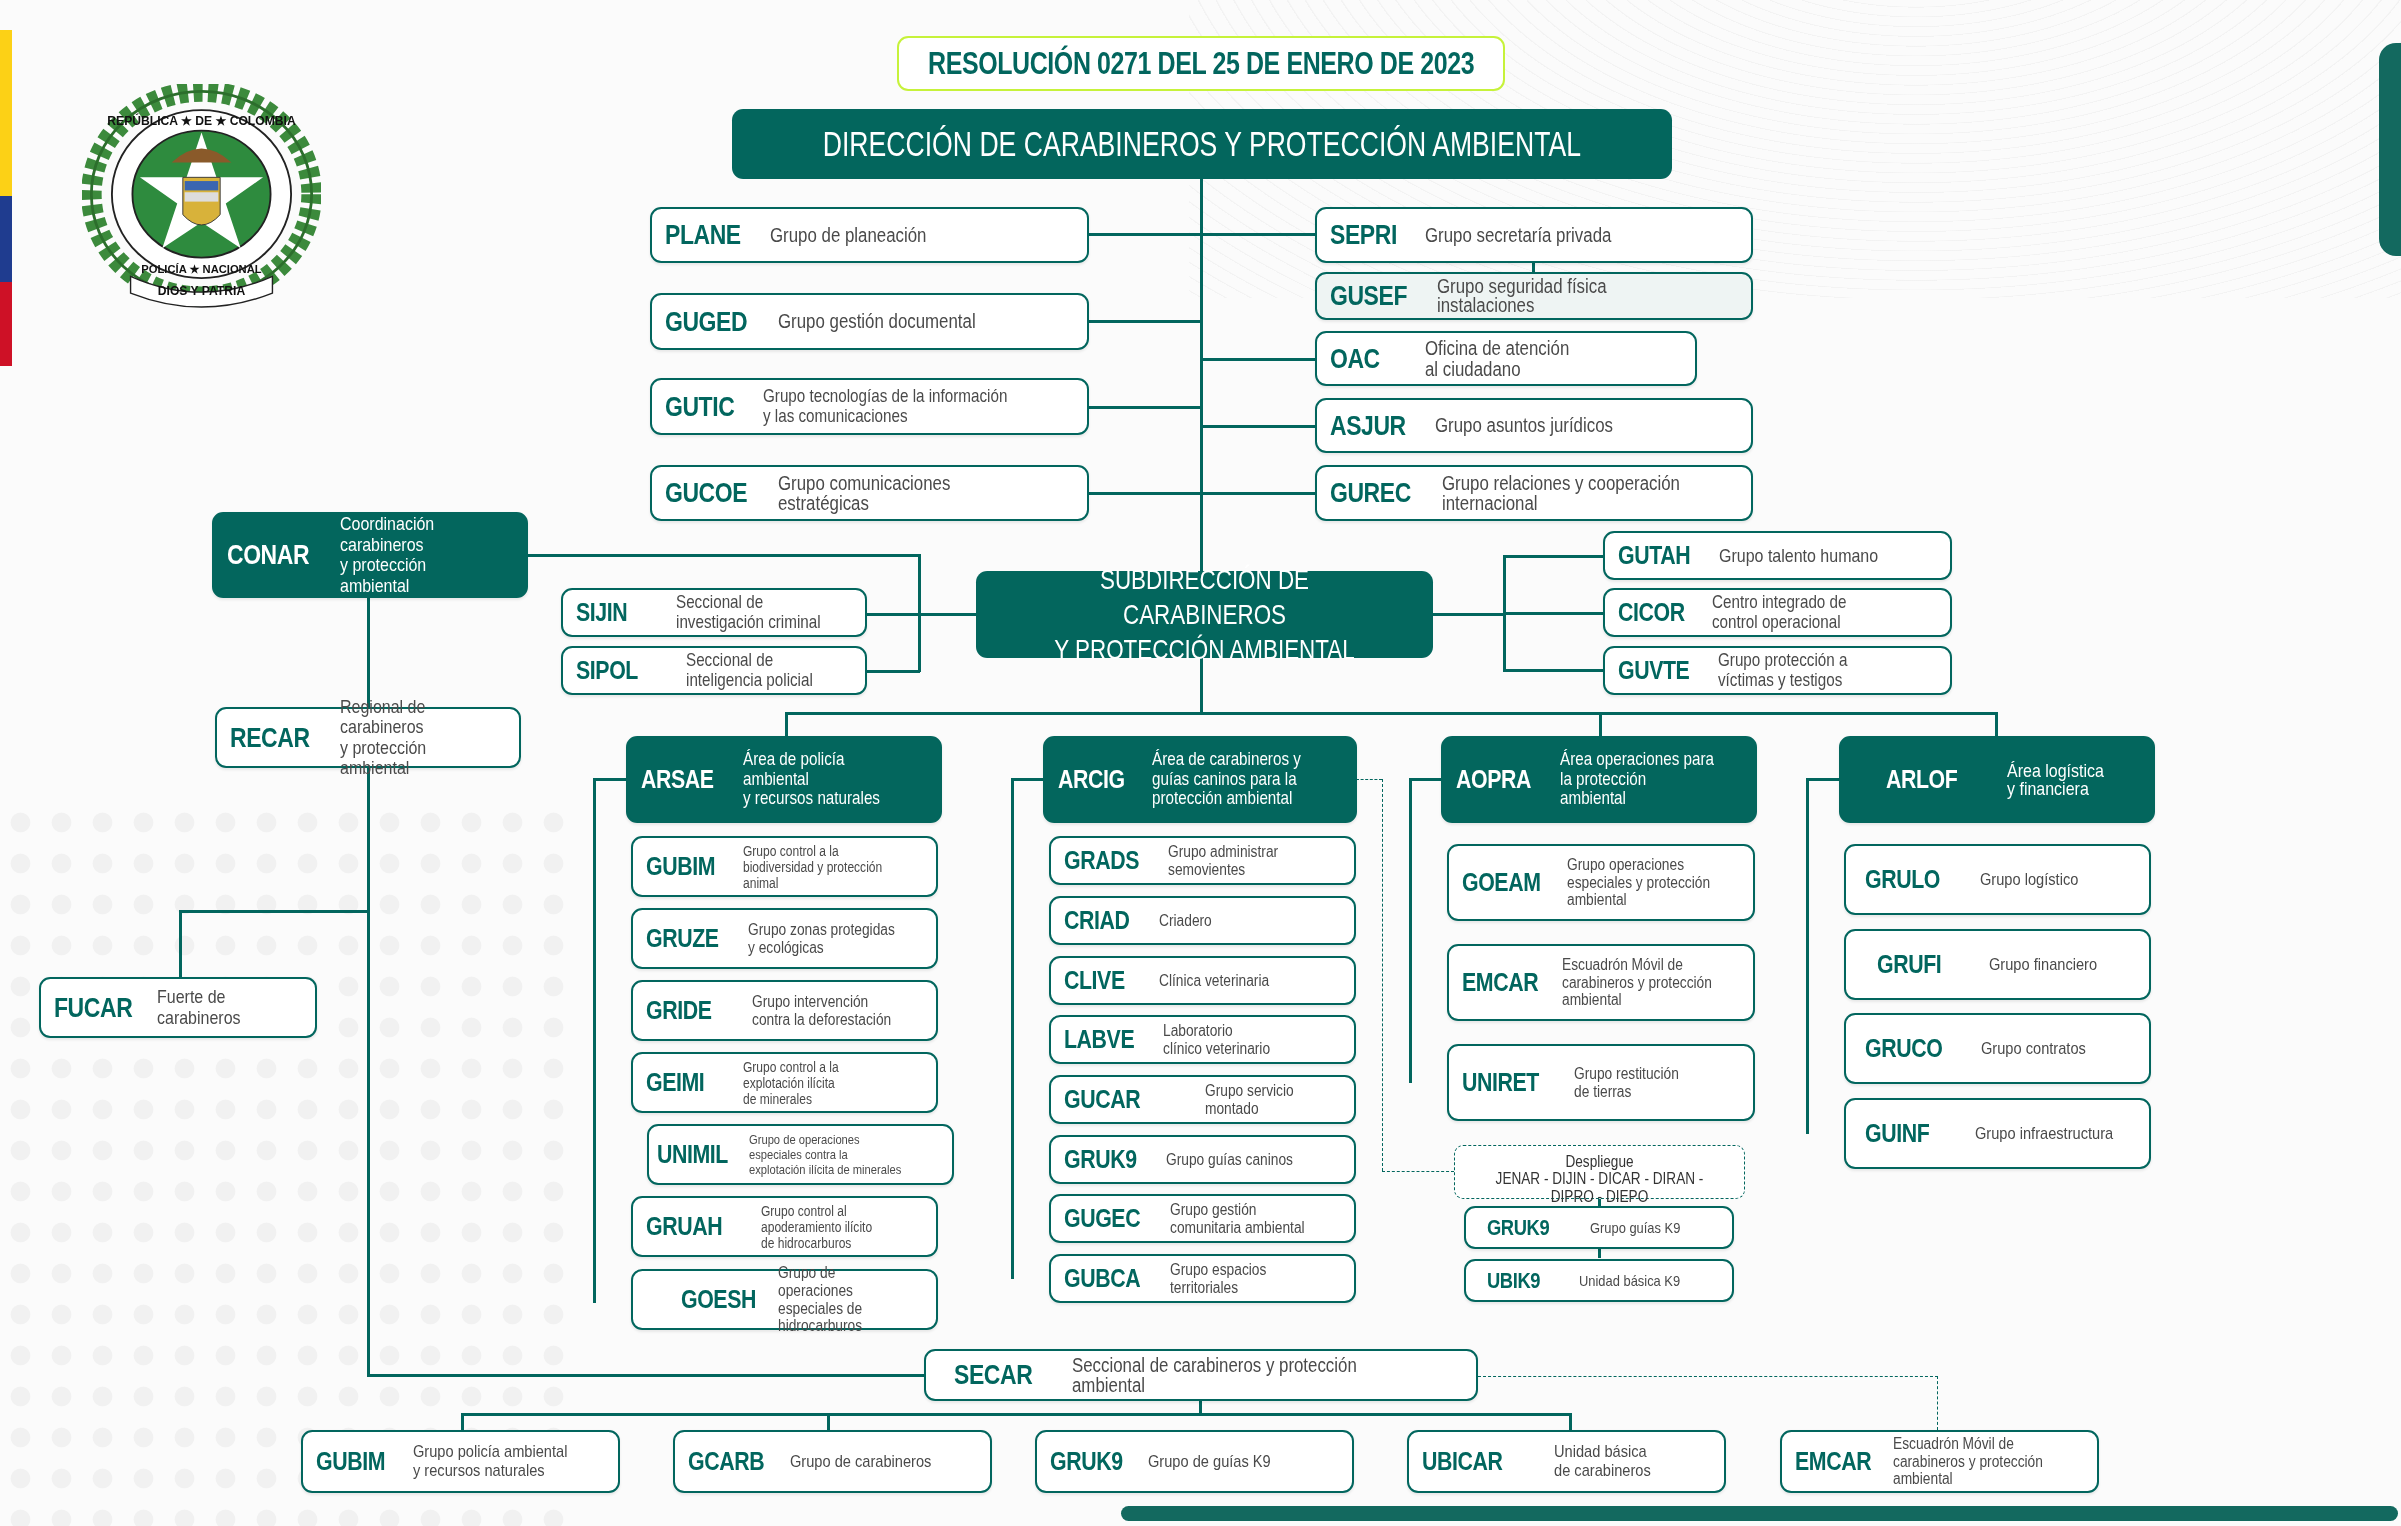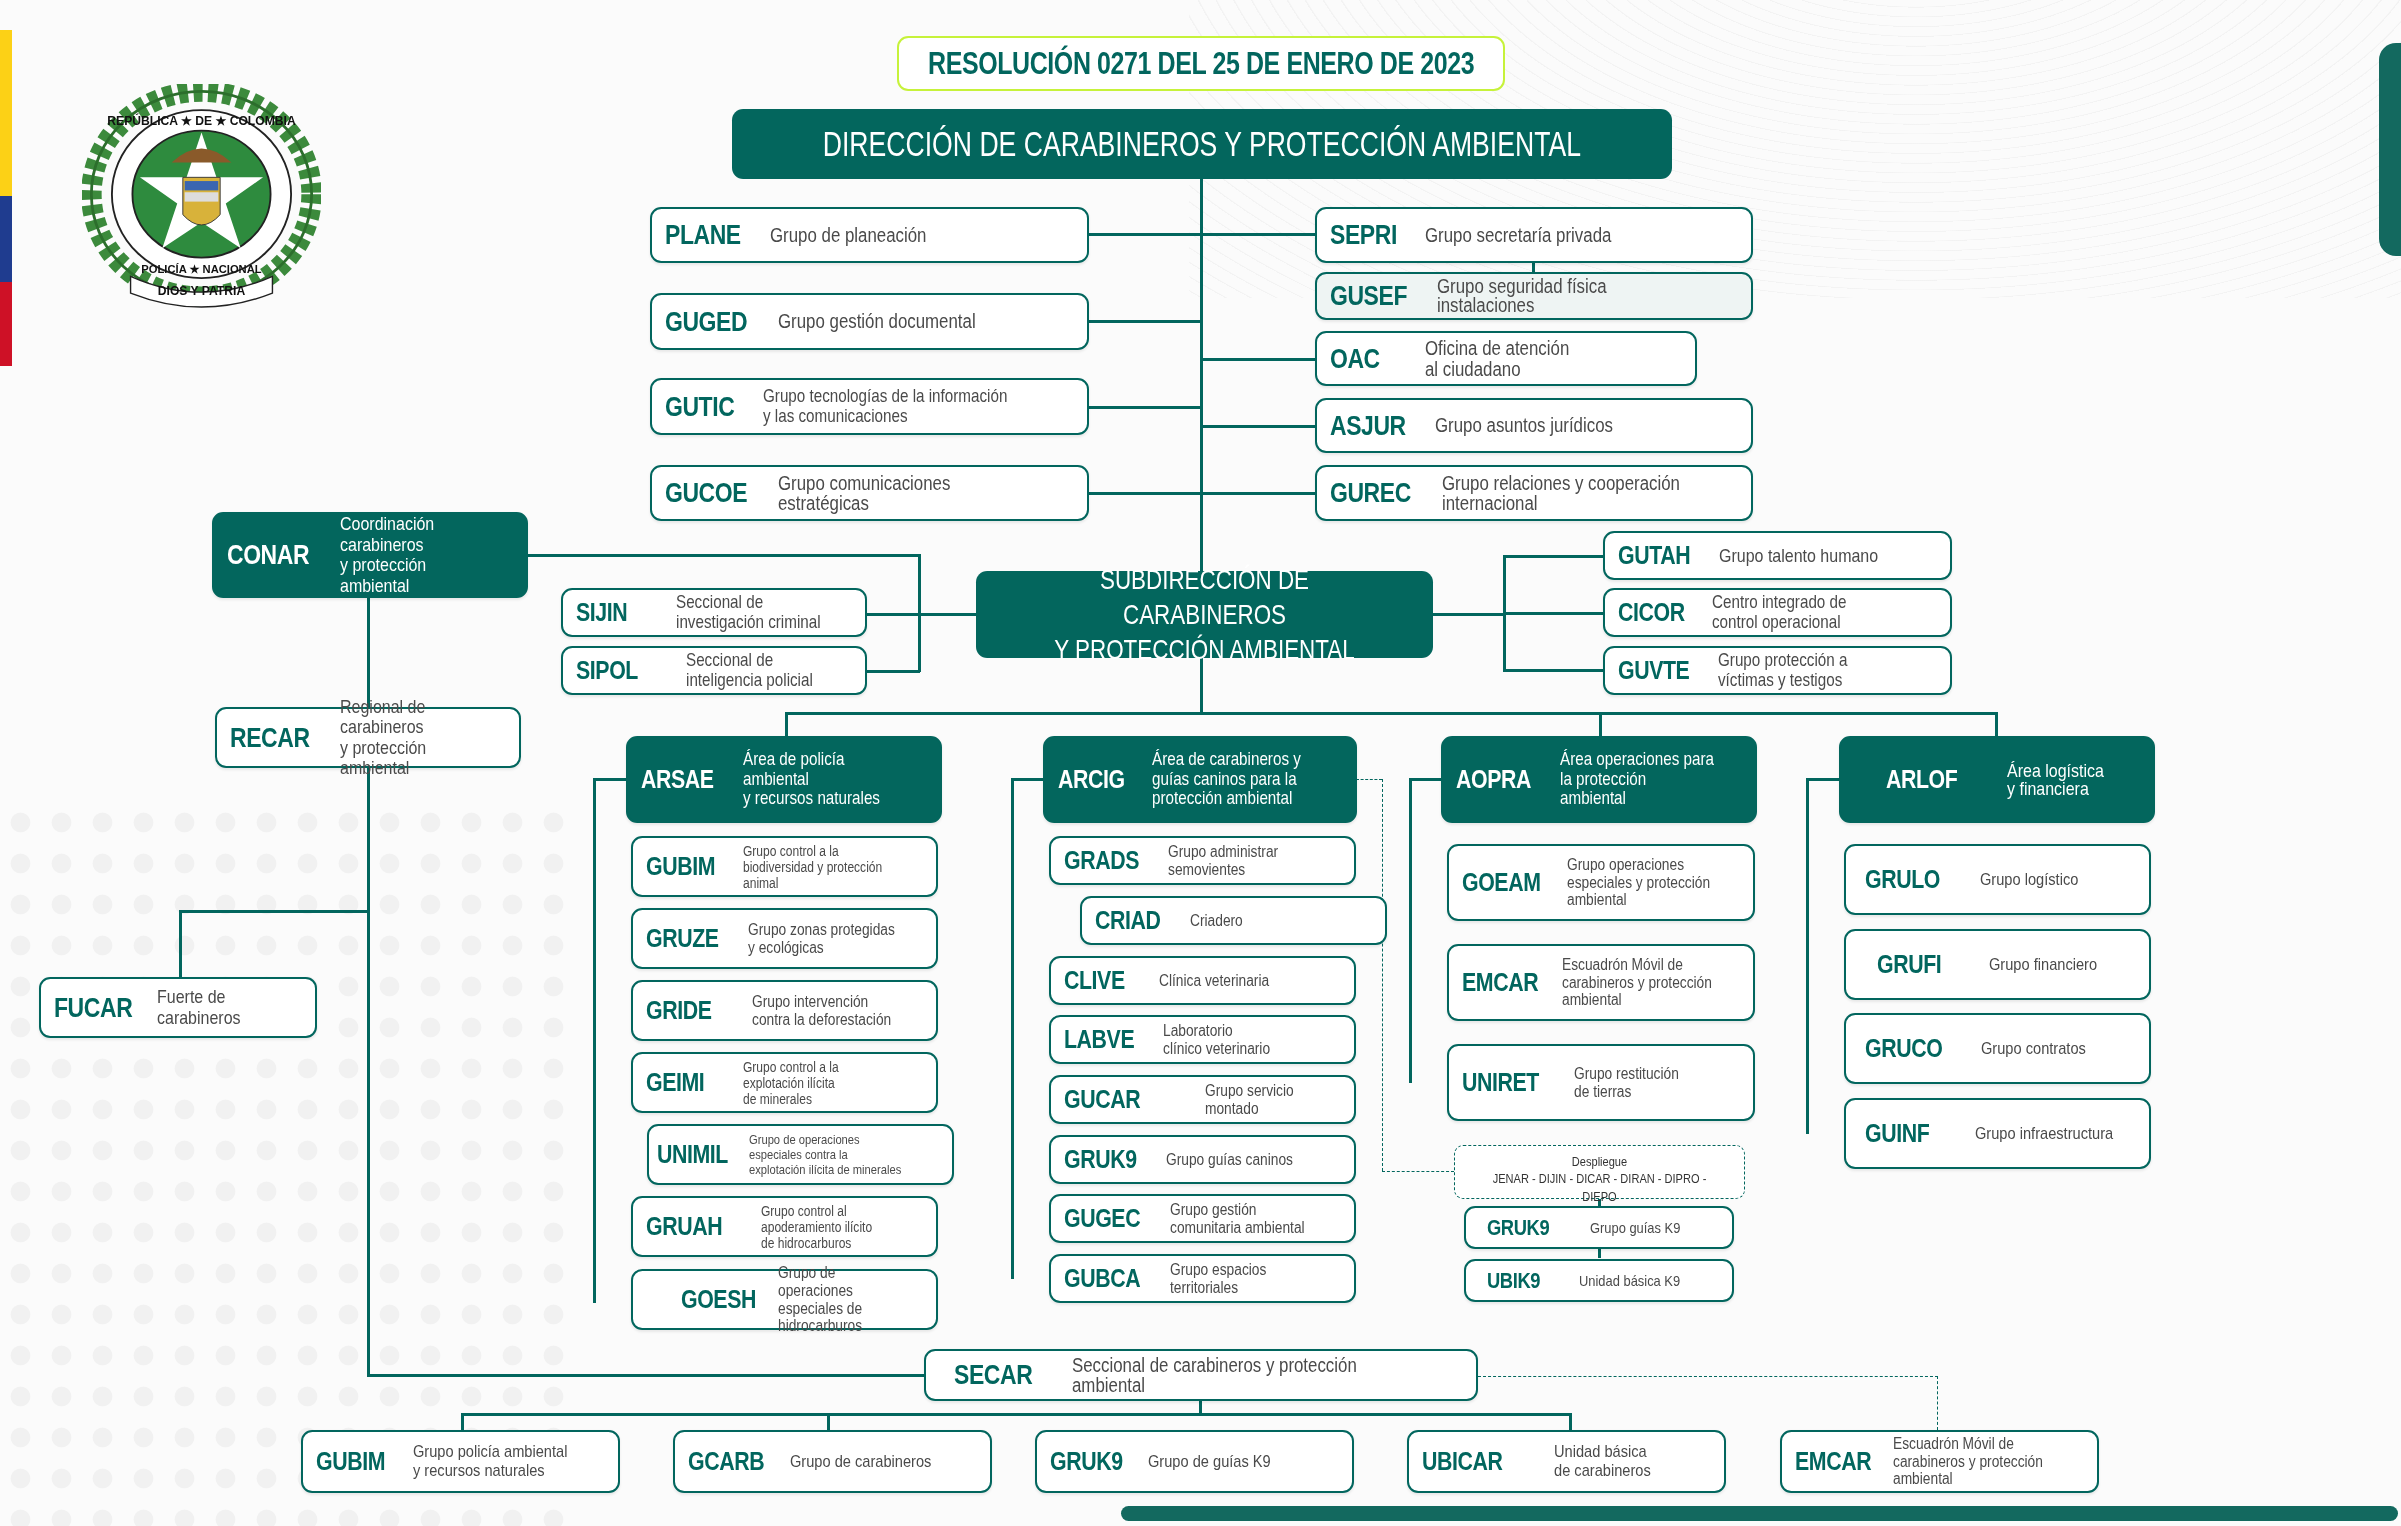--- a/index.html
+++ b/index.html
@@ -64,21 +64,21 @@
   .sub-box {
     position:absolute; left:976px; top:571px; width:457px; height:87px;
     background:#03665d; border-radius:11.2px; display:flex; align-items:center; justify-content:center;
     text-align:center;
   }
   .sub-text { color:#fff; font-size:28px; line-height:35px; transform:scaleX(.8); white-space:pre-line; }
 
   .deploy {
     position:absolute; box-sizing:border-box; left:1454px; top:1145px; width:291px; height:54px;
     border:1.9px dashed #02665e; border-radius:9.3px; background:#fff; text-align:center;
-    color:#333; font-size:13px; line-height:17.7px; padding-top:6.5px;
+    color:#333; font-size:16px; line-height:17.7px; padding-top:6.5px;
   }
   .deploy span { display:block; transform:scaleX(.85); }
   .right-tab {
     position:absolute; right:0; top:43px; width:22.4px; height:213px; background:#13695f;
     border-radius:17px 0 0 17px;
   }
   .bottom-bar {
     position:absolute; left:1121px; top:1506px; width:1277px; height:15px; background:#13695f; border-radius:7.5px;
   }
 </style>
@@ -323,21 +323,21 @@
   <span class="code">ARCIG</span>
   <span class="desc" style="font-size:17.7px;line-height:19.6px">Área de carabineros y
 guías caninos para la
 protección ambiental</span>
 </div>
 <div class="box sm" style="left:1049px;top:836px;width:307px;height:49px;">
   <span class="code">GRADS</span>
   <span class="desc">Grupo administrar
 semovientes</span>
 </div>
-<div class="box sm" style="left:1049px;top:896px;width:307px;height:49px;margin-left:31px;">
+<div class="box sm" style="left:1049px;top:896px;width:307px;height:49px;">
   <span class="code" style="min-width:82px">CRIAD</span>
   <span class="desc">Criadero</span>
 </div>
 <div class="box sm" style="left:1049px;top:956px;width:307px;height:49px;">
   <span class="code" style="min-width:82px">CLIVE</span>
   <span class="desc">Clínica veterinaria</span>
 </div>
 <div class="box sm" style="left:1049px;top:1015px;width:307px;height:49px;">
   <span class="code" style="min-width:82px">LABVE</span>
   <span class="desc">Laboratorio

